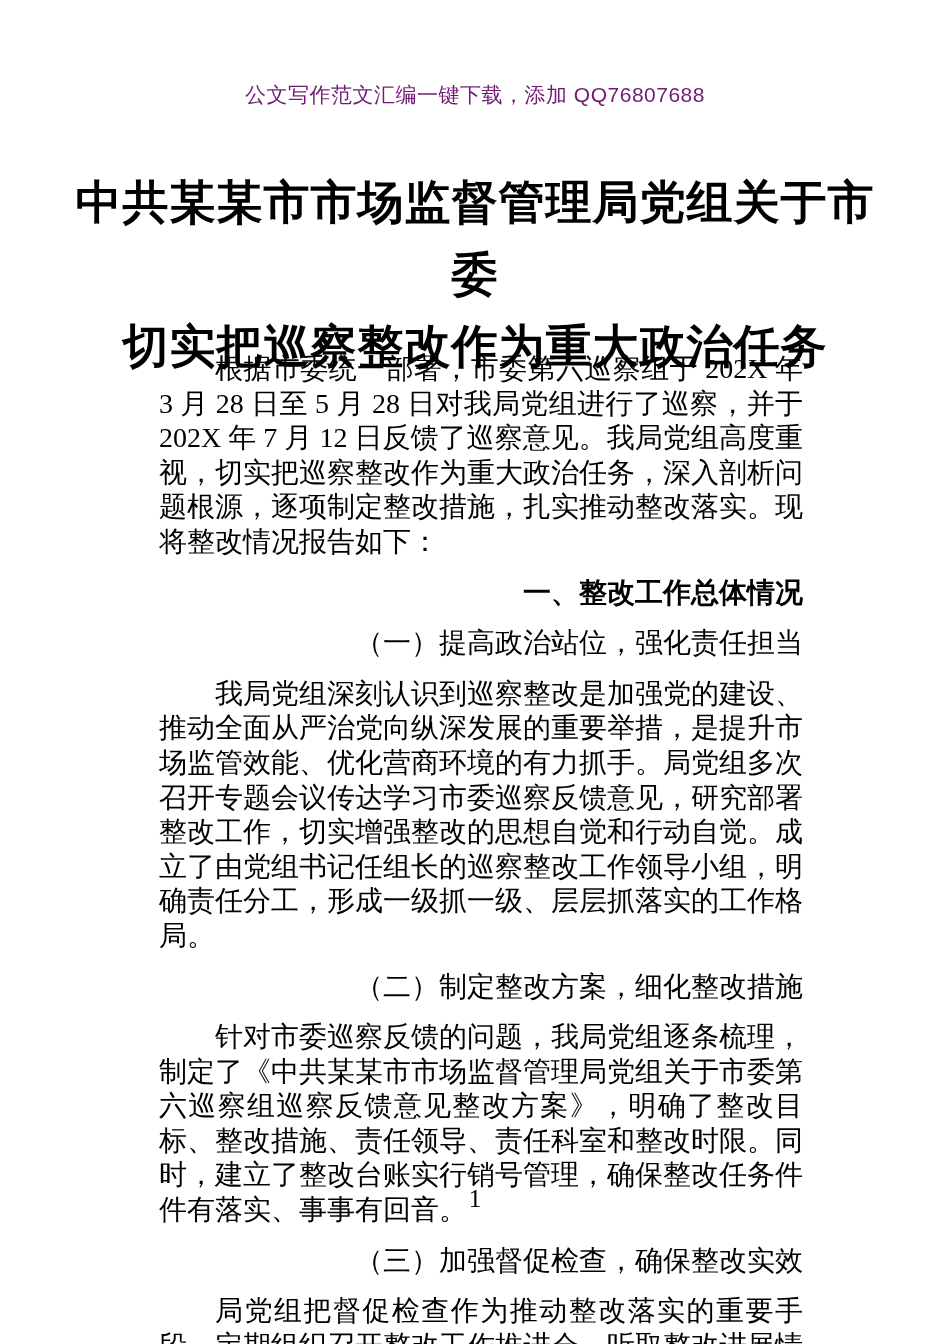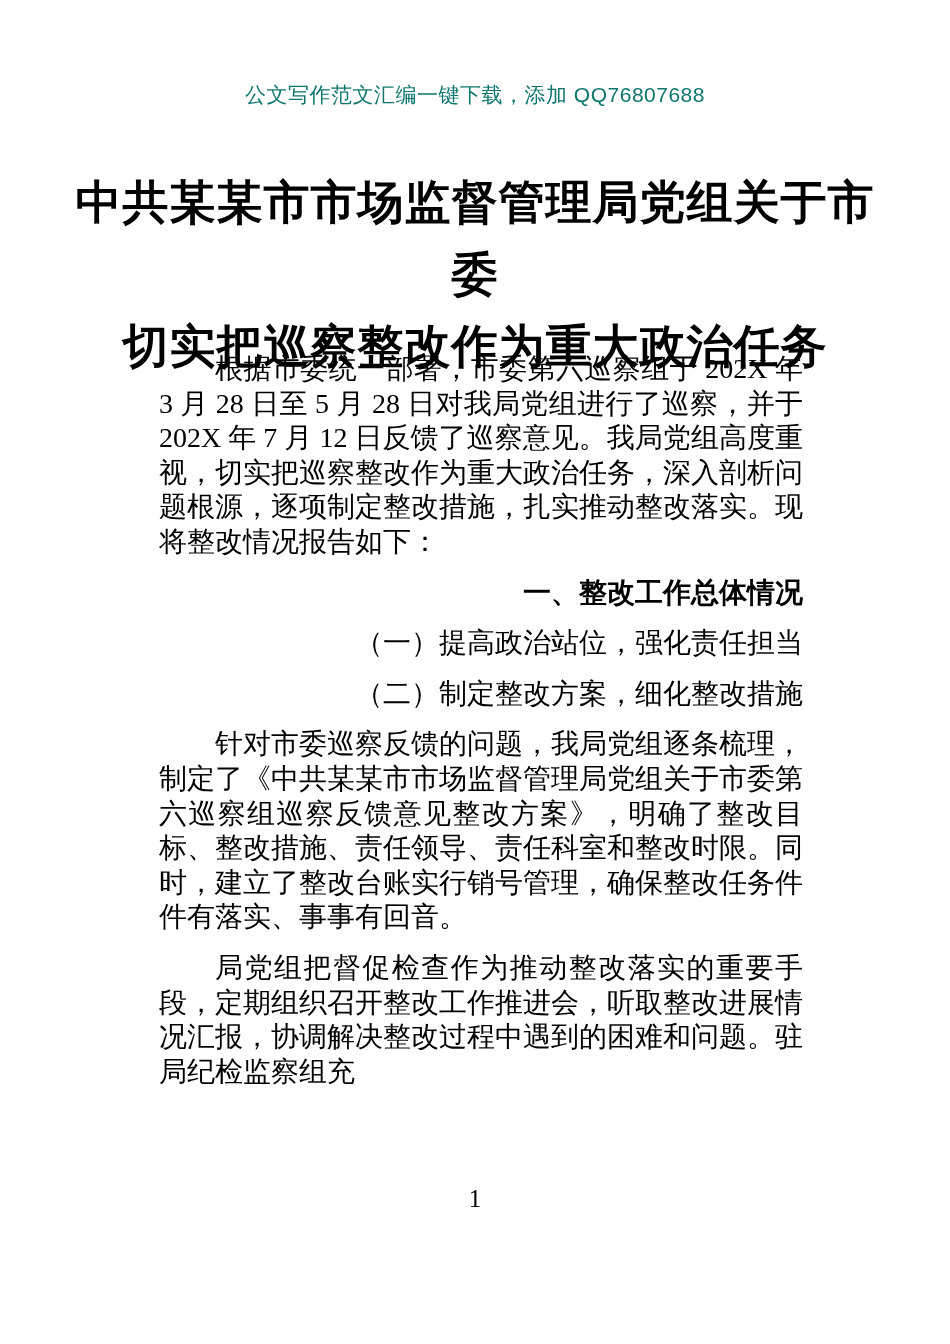--- a/index.html
+++ b/index.html
@@ -18,21 +18,21 @@
   }
   .promo {
     position: absolute;
     top: 82px;
     left: 0;
     right: 0;
     text-align: center;
     font-family: "Liberation Sans", "DejaVu Sans", sans-serif;
     font-size: 21px;
     line-height: 26px;
-    color: #0f766e;
+    color: #701a75;
     letter-spacing: 0.5px;
   }
   .doc-title {
     position: absolute;
     top: 166px;
     left: 60px;
     right: 60px;
     text-align: center;
     font-family: "Liberation Sans", "DejaVu Sans", sans-serif;
     font-weight: 700;
@@ -82,20 +82,22 @@
 
   <div class="doc-title">
     <div>中共某某市市场监督管理局党组关于市委</div>
     <div>切实把巡察整改作为重大政治任务</div>
   </div>
 
   <div class="content">
     <p class="block paragraph">根据市委统一部署，市委第六巡察组于 202X 年 3 月 28 日至 5 月 28 日对我局党组进行了巡察，并于 202X 年 7 月 12 日反馈了巡察意见。我局党组高度重视，切实把巡察整改作为重大政治任务，深入剖析问题根源，逐项制定整改措施，扎实推动整改落实。现将整改情况报告如下：</p>
     <p class="block heading1">一、整改工作总体情况</p>
     <p class="block heading2">（一）提高政治站位，强化责任担当</p>
+    <p class="block paragraph">我局党组深刻认识到巡察整改是加强党的建设、推动全面从严治党向纵深发展的重要举措，是提升市场监管效能、优化营商环境的有力抓手。局党组多次召开专题会议传达学习市委巡察反馈意见，研究部署整改工作，切实增强整改的思想自觉和行动自觉。成立了由党组书记任组长的巡察整改工作领导小组，明确责任分工，形成一级抓一级、层层抓落实的工作格局。</p>
     <p class="block heading2">（二）制定整改方案，细化整改措施</p>
     <p class="block paragraph">针对市委巡察反馈的问题，我局党组逐条梳理，制定了《中共某某市市场监督管理局党组关于市委第六巡察组巡察反馈意见整改方案》，明确了整改目标、整改措施、责任领导、责任科室和整改时限。同时，建立了整改台账实行销号管理，确保整改任务件件有落实、事事有回音。</p>
+    <p class="block heading2">（三）加强督促检查，确保整改实效</p>
     <p class="block paragraph">局党组把督促检查作为推动整改落实的重要手段，定期组织召开整改工作推进会，听取整改进展情况汇报，协调解决整改过程中遇到的困难和问题。驻局纪检监察组充</p>
   </div>
 
   <div class="page-number">1</div>
 
 </div>
 
 </body></html>

